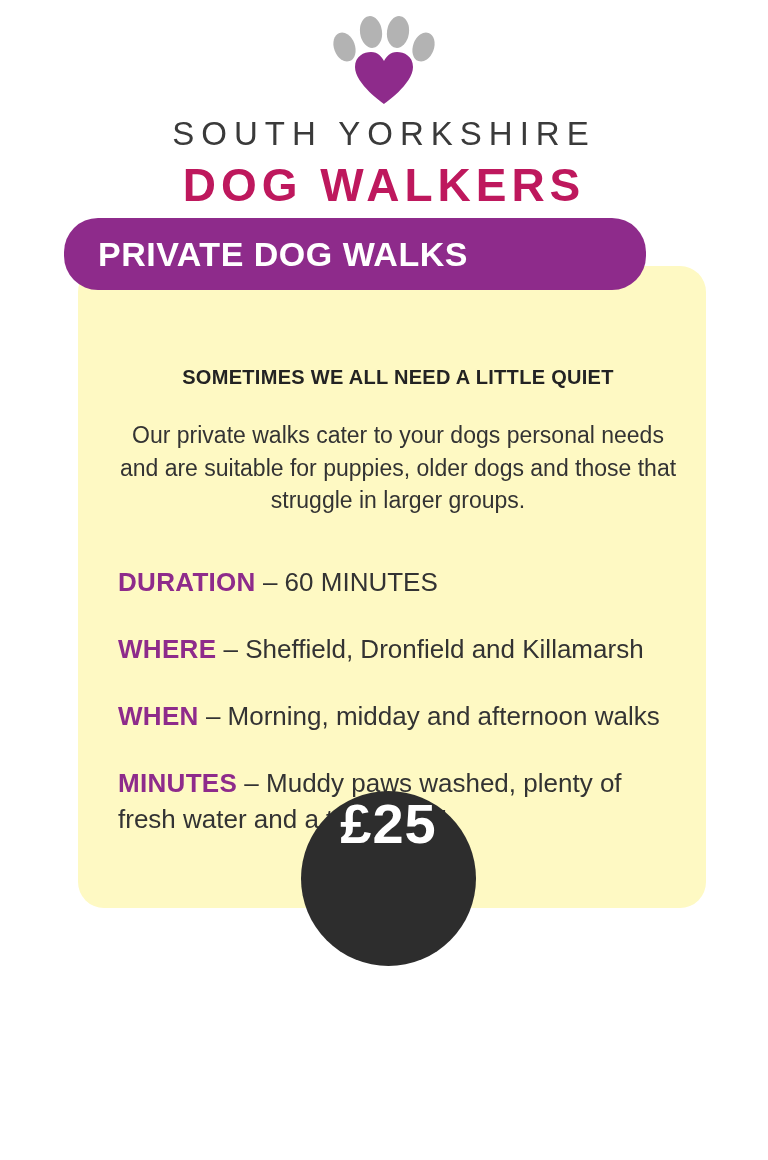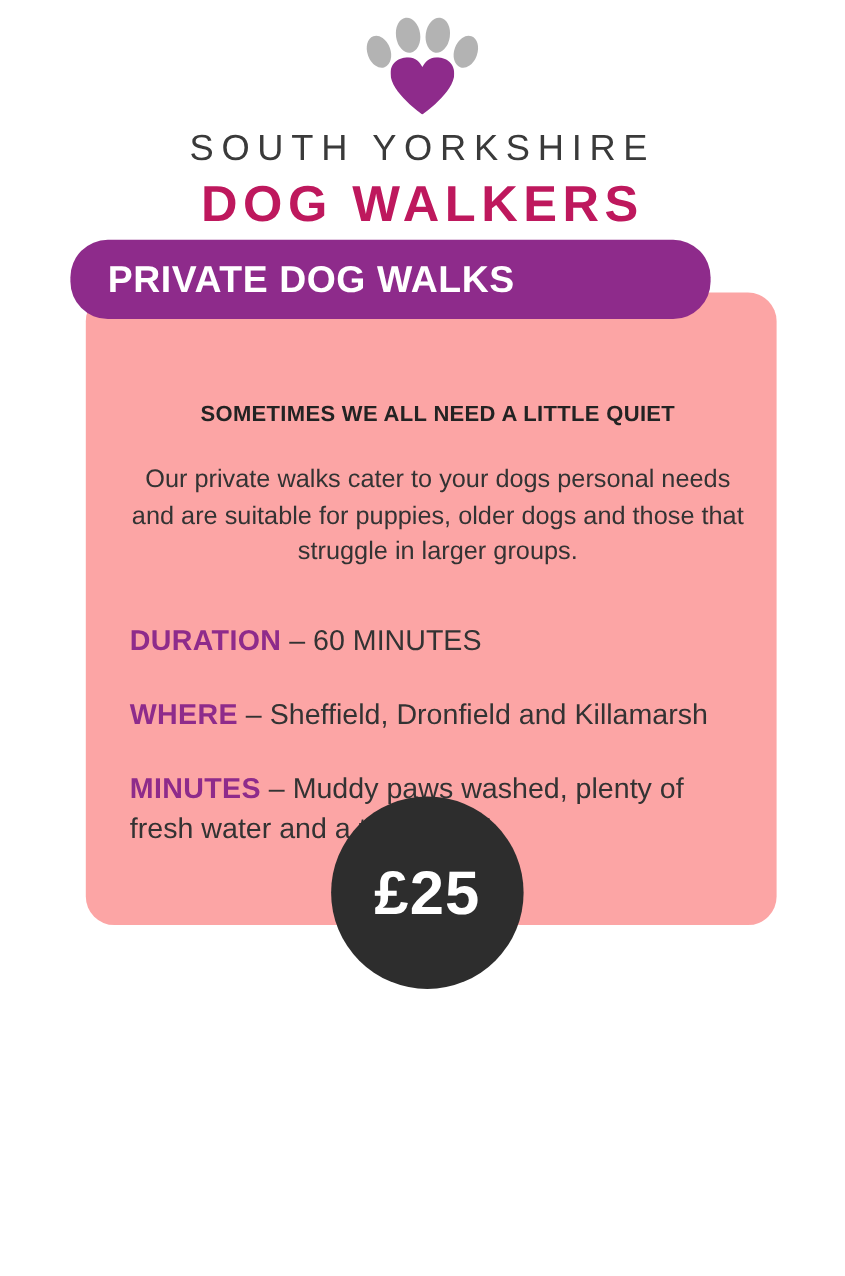--- a/index.html
+++ b/index.html
@@ -61,21 +61,21 @@
     margin-top: 8px;
     line-height: 1.1;
   }
 
   
   .card-wrap {
     position: relative;
     margin: 55px 62px 0 78px;
   }
   .card {
-    background: #fca5a5;
+    background: #fef9c3;
     border-radius: 26px;
     padding: 96px 28px 70px 40px;
     position: relative;
   }
   .ribbon {
     position: absolute;
     left: -14px;
     top: -48px;
     right: 60px;
     background: #8e2b8b;
@@ -121,21 +121,21 @@
     position: absolute;
     left: 50%;
     transform: translateX(-52%);
     bottom: -58px;
     width: 175px;
     height: 175px;
     border-radius: 50%;
     background: #2d2d2d;
     color: #ffffff;
     display: flex;
-    align-items: center;
+    align-items: flex-start;
     justify-content: center;
     font-size: 56px;
     font-weight: bold;
     letter-spacing: 1px;
   }
 </style>
 </head>
 <body>
 
 <div class="logo-block">
@@ -161,20 +161,24 @@
 
     <p class="detail">
       <span class="lbl">DURATION</span>
       <span>– 60 MINUTES</span>
     </p>
     <p class="detail">
       <span class="lbl">WHERE</span>
       <span>– Sheffield, Dronfield and Killamarsh</span>
     </p>
     <p class="detail">
+      <span class="lbl">WHEN</span>
+      <span>– Morning, midday and afternoon walks</span>
+    </p>
+    <p class="detail">
       <span class="lbl">MINUTES</span>
       <span>– Muddy paws washed, plenty of fresh water and a tasty treat!</span>
     </p>
   </div>
 
   <div class="price-badge">
     <span>£25</span>
   </div>
 </div>
 

